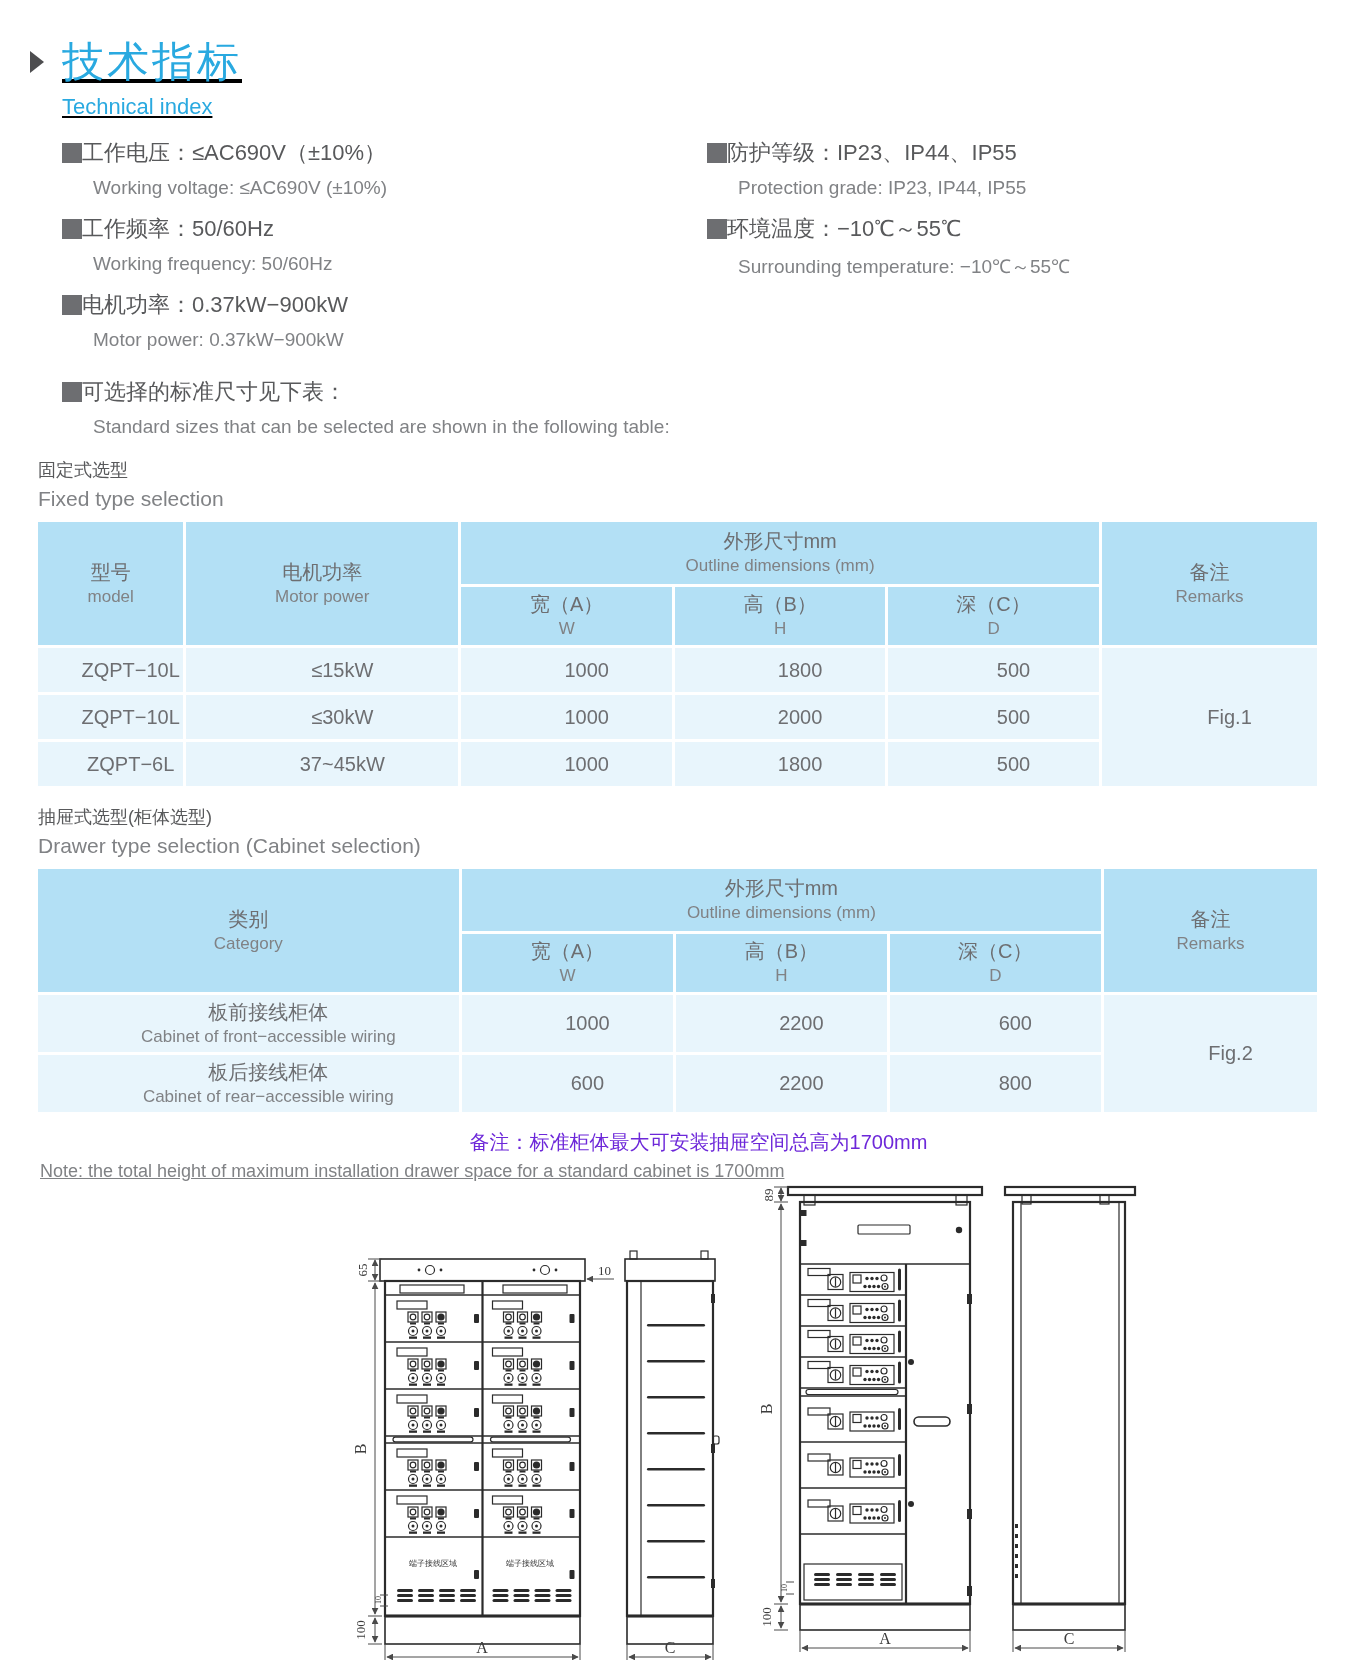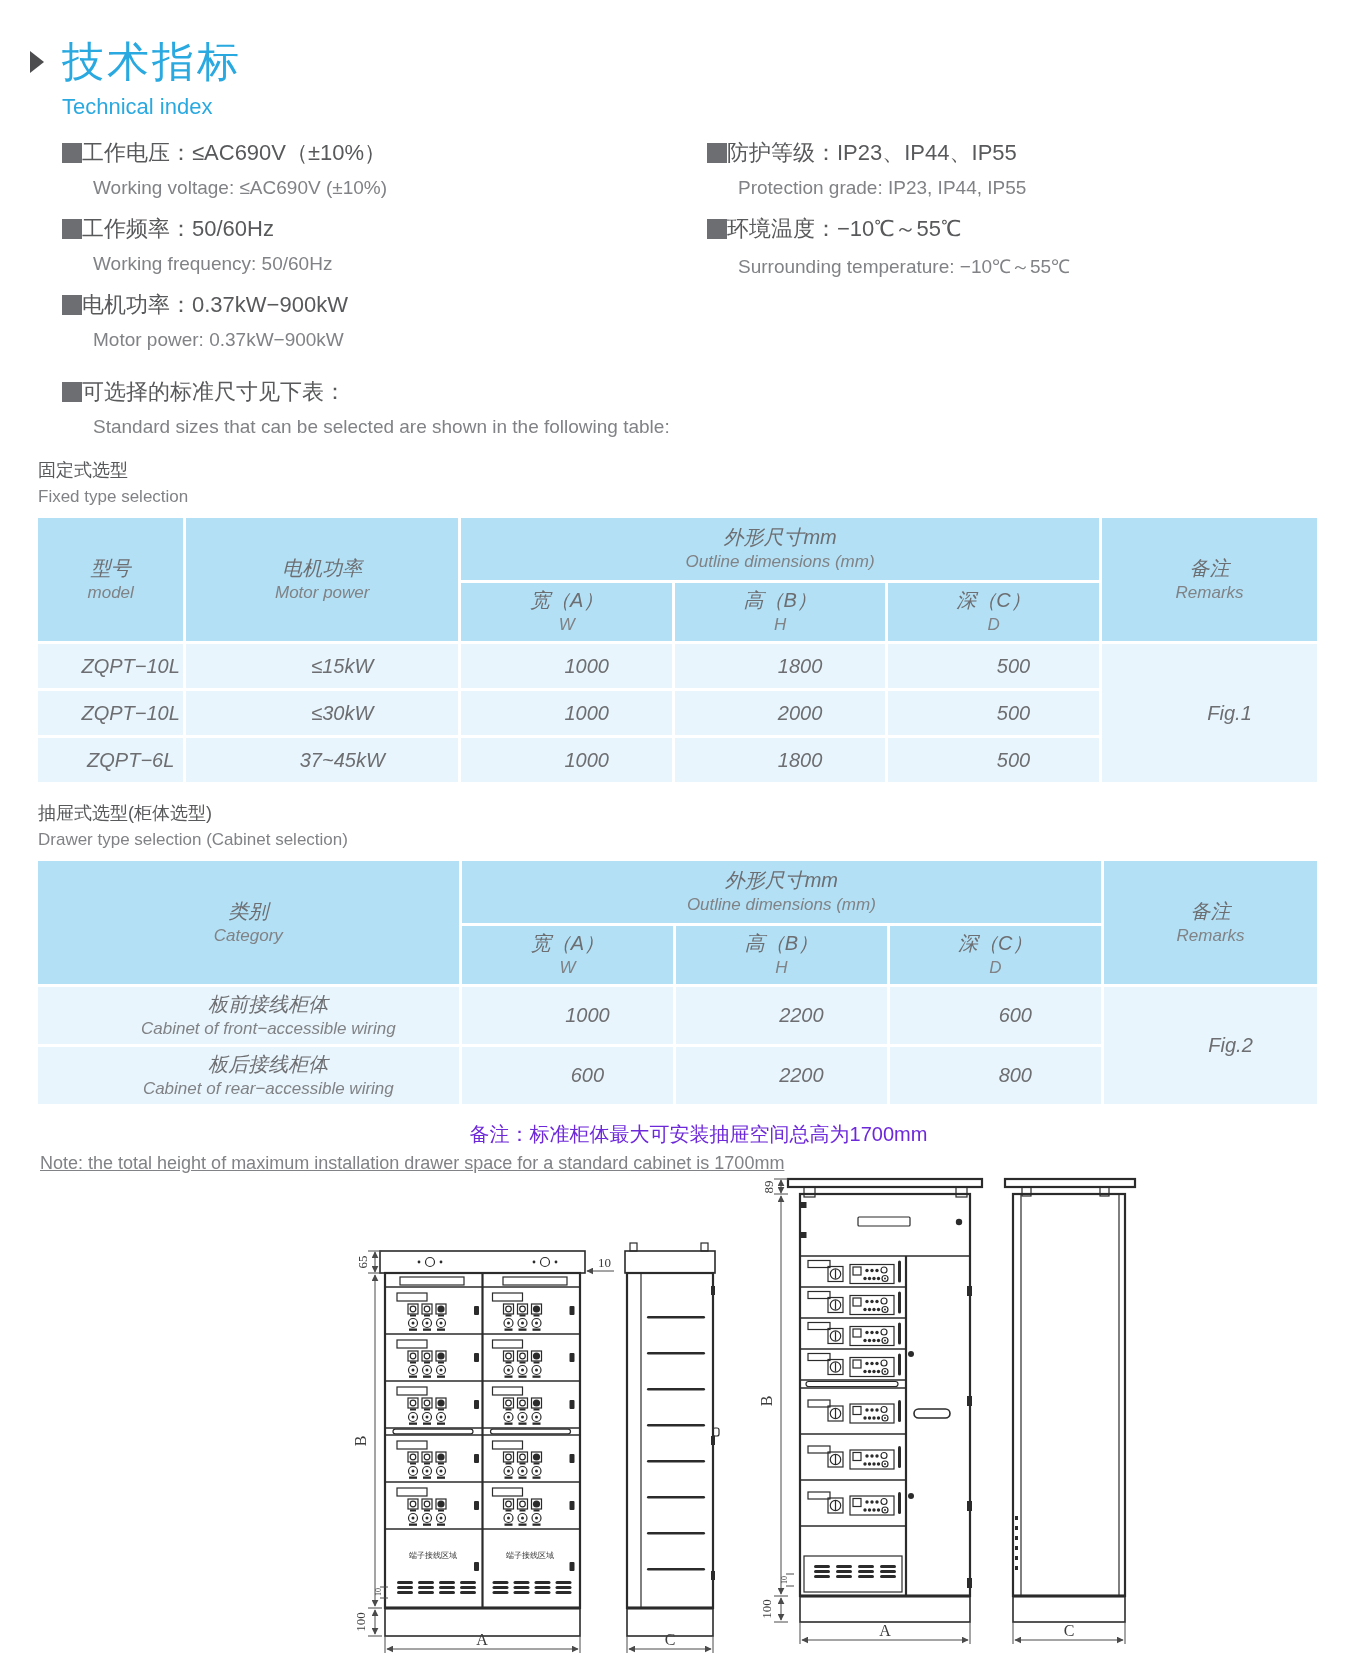--- a/index.html
+++ b/index.html
@@ -5,43 +5,43 @@
   html,body{margin:0;padding:0;}
   body{
     width:1357px;height:1660px;background:#ffffff;
     font-family:"Liberation Sans", sans-serif;
     position:relative;overflow:hidden;
     -webkit-font-smoothing:antialiased;
   }
   .page{position:relative;width:1357px;height:1660px;}
 
   
-  .hdr{padding:34px 16px 0 30px;}
+  .hdr{padding:34px 16px 0 30px;text-decoration:underline;}
   .title-row{display:flex;align-items:center;gap:18px;}
   .tri{width:0;height:0;border-left:14px solid #4d4d4f;border-top:11px solid transparent;border-bottom:11px solid transparent;}
   .title-zh{font-size:42px;letter-spacing:3px;color:#29a9e0;font-weight:400;margin:0;}
   .title-en{margin:4px 0 0 32px;font-size:22px;color:#29a9e0;}
 
   
   .specs{position:relative;margin:18px 0 0 62px;}
   .spec-col.right{position:absolute;left:645px;top:0;}
   .spec-item{margin-bottom:15px;}
   .spec-zh{display:flex;align-items:center;font-size:22px;color:#58595b;}
   .bullet{flex:0 0 auto;width:20px;height:20px;background:#6d6e71;}
   .spec-en{margin:9px 0 0 31px;font-size:19px;color:#808285;}
   .intro{margin-top:26px;}
 
   
   .sec{margin:20px 0 0 38px;}
   .sec-zh{font-size:18px;color:#58595b;}
-  .sec-en{font-size:17px;color:#808285;margin-top:5px;}
+  .sec-en{font-size:21px;color:#808285;margin-top:5px;}
 
   
   table.spec{border-collapse:separate;border-spacing:3px;margin:8px 0 0 35px;width:1285px;table-layout:fixed;}
-  table.spec th, table.spec td{text-align:center;vertical-align:middle;padding:0;font-style:italic;}
+  table.spec th, table.spec td{text-align:center;vertical-align:middle;padding:0;}
   table.spec th{background:#b3e0f5;font-weight:400;}
   table.spec td{background:#e8f5fc;padding-left:40px;}
   .cell-zh{font-size:20px;color:#6d6e71;line-height:1.35;}
   .cell-en{font-size:17px;color:#808285;line-height:1.3;}
   .val{font-size:20px;color:#6d6e71;}
   tr.tier1 th{height:62px;}
   tr.tier2 th{height:58px;}
   table.fixed tr.data td{height:44px;}
   table.drawer tr.data td{height:57px;}
 

